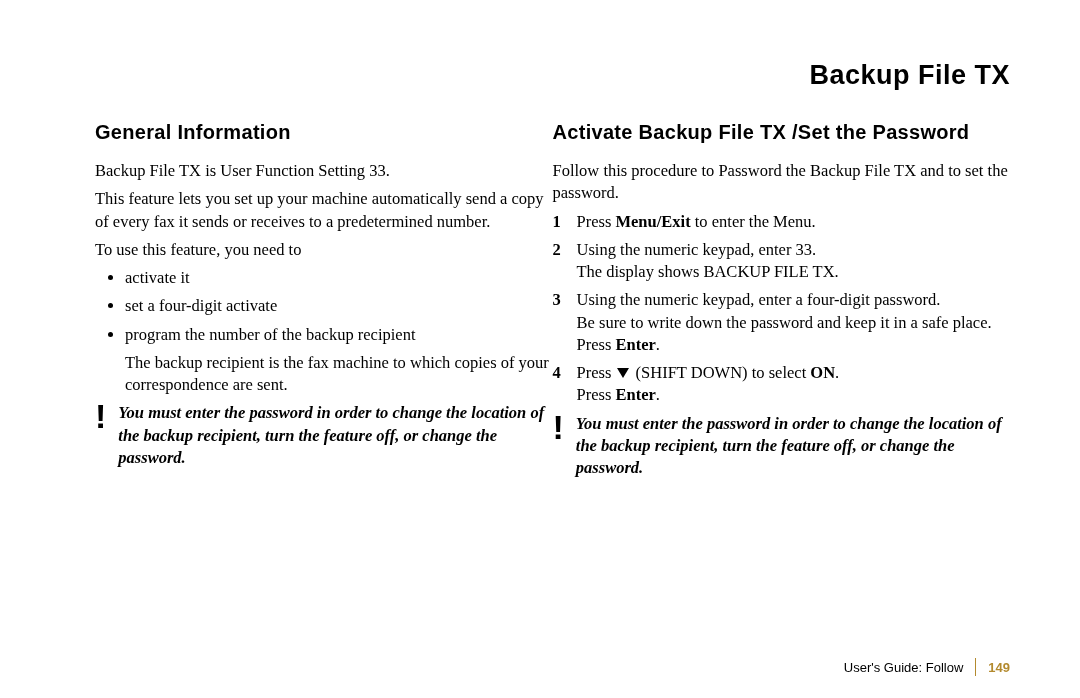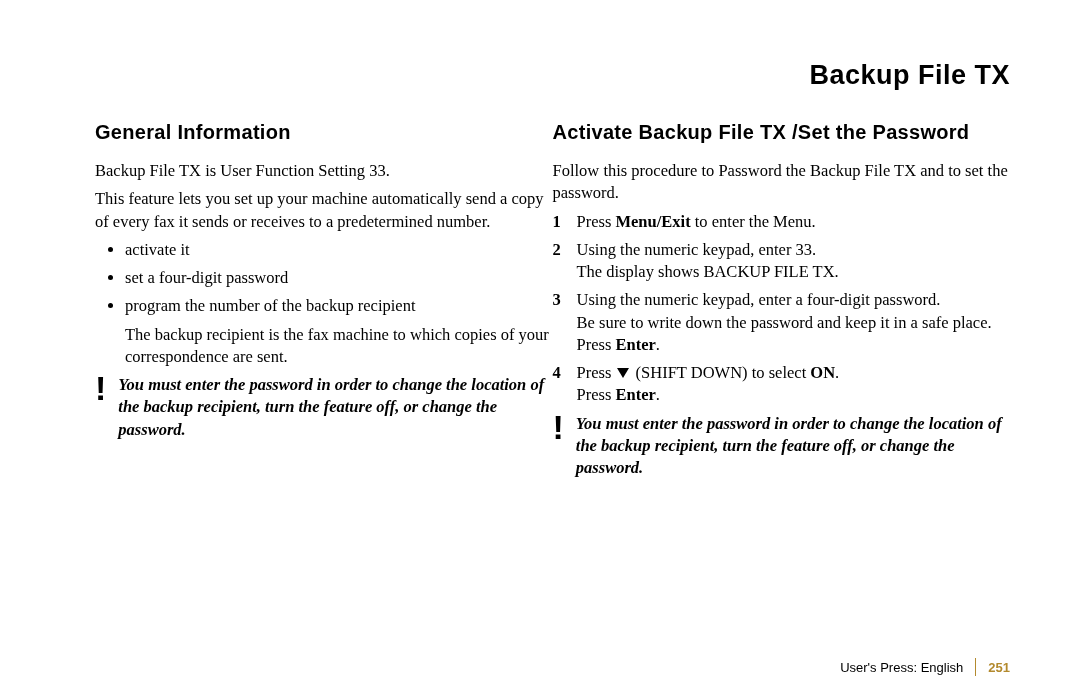--- a/index.html
+++ b/index.html
@@ -134,23 +134,24 @@
 
 <div class="page">
   <div class="title">Backup File TX</div>
 
   <div class="columns">
 
     <div class="col">
       <div class="section-head">General Information</div>
       <p>Backup File TX is User Function Setting 33.</p>
       <p>This feature lets you set up your machine automatically send a copy of every fax it sends or receives to a predetermined number.</p>
+      <p>To use this feature, you need to</p>
       <ul>
         <li>activate it</li>
-        <li>set a four-digit password</li>
+        <li>set a four-digit activate</li>
         <li>program the number of the backup recipient</li>
       </ul>
       <p class="sub">The backup recipient is the fax machine to which copies of your correspondence are sent.</p>
       <div class="note">
         <div class="note-icon">!</div>
         <div class="note-body">You must enter the password in order to change the location of the backup recipient, turn the feature off, or change the password.</div>
       </div>
     </div>
 
     <div class="col">
@@ -176,17 +177,17 @@
       </ol>
       <div class="note">
         <div class="note-icon">!</div>
         <div class="note-body">You must enter the password in order to change the location of the backup recipient, turn the feature off, or change the password.</div>
       </div>
     </div>
 
   </div>
 
   <div class="footer">
-    <span>User's Press:  English</span>
+    <span>User's Guide:  Follow</span>
     <span class="divider"></span>
-    <span class="pageno">251</span>
+    <span class="pageno">149</span>
   </div>
 </div>
 
 </body></html>

